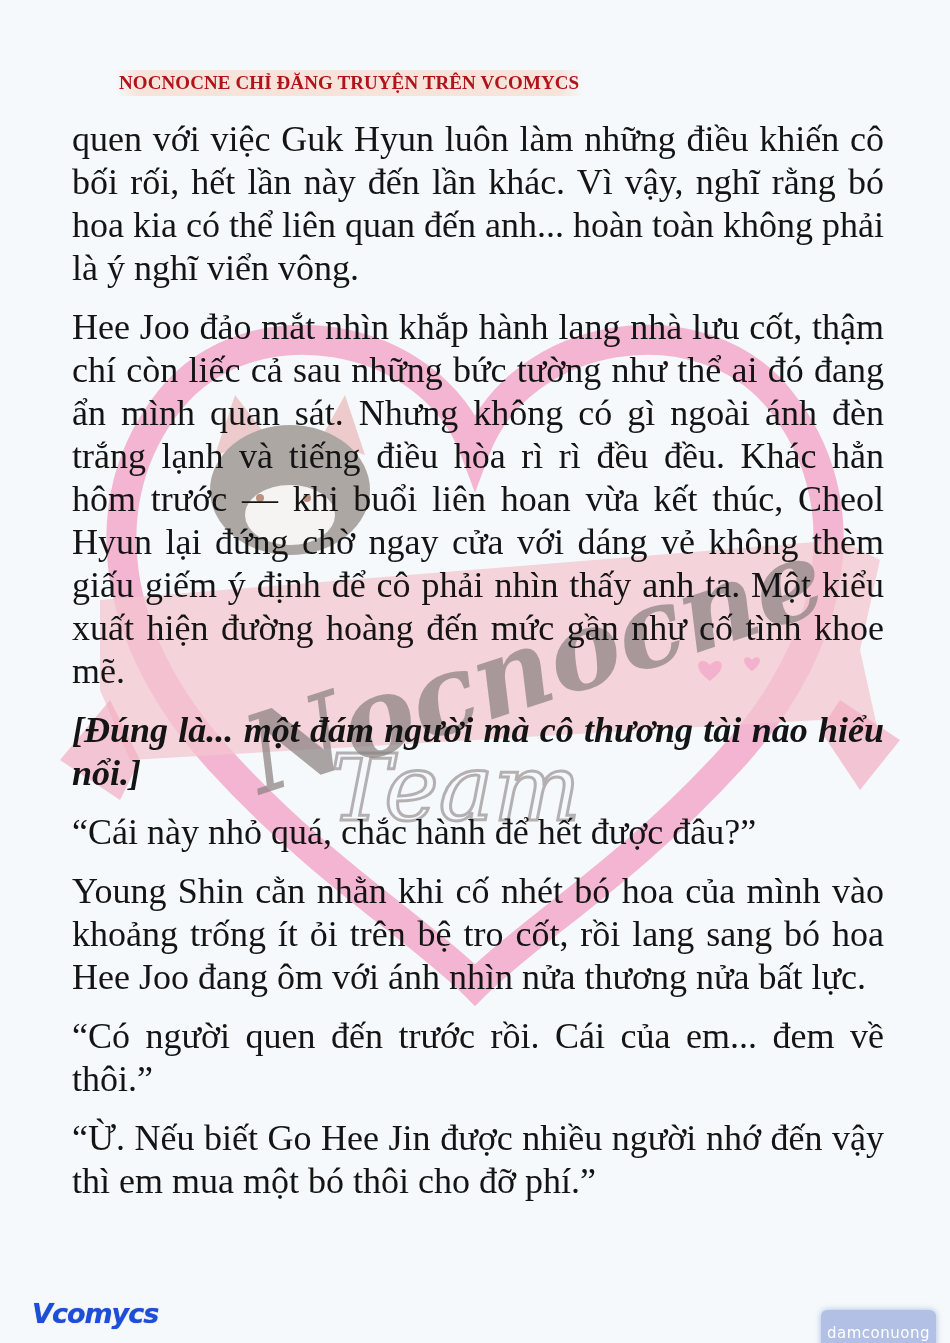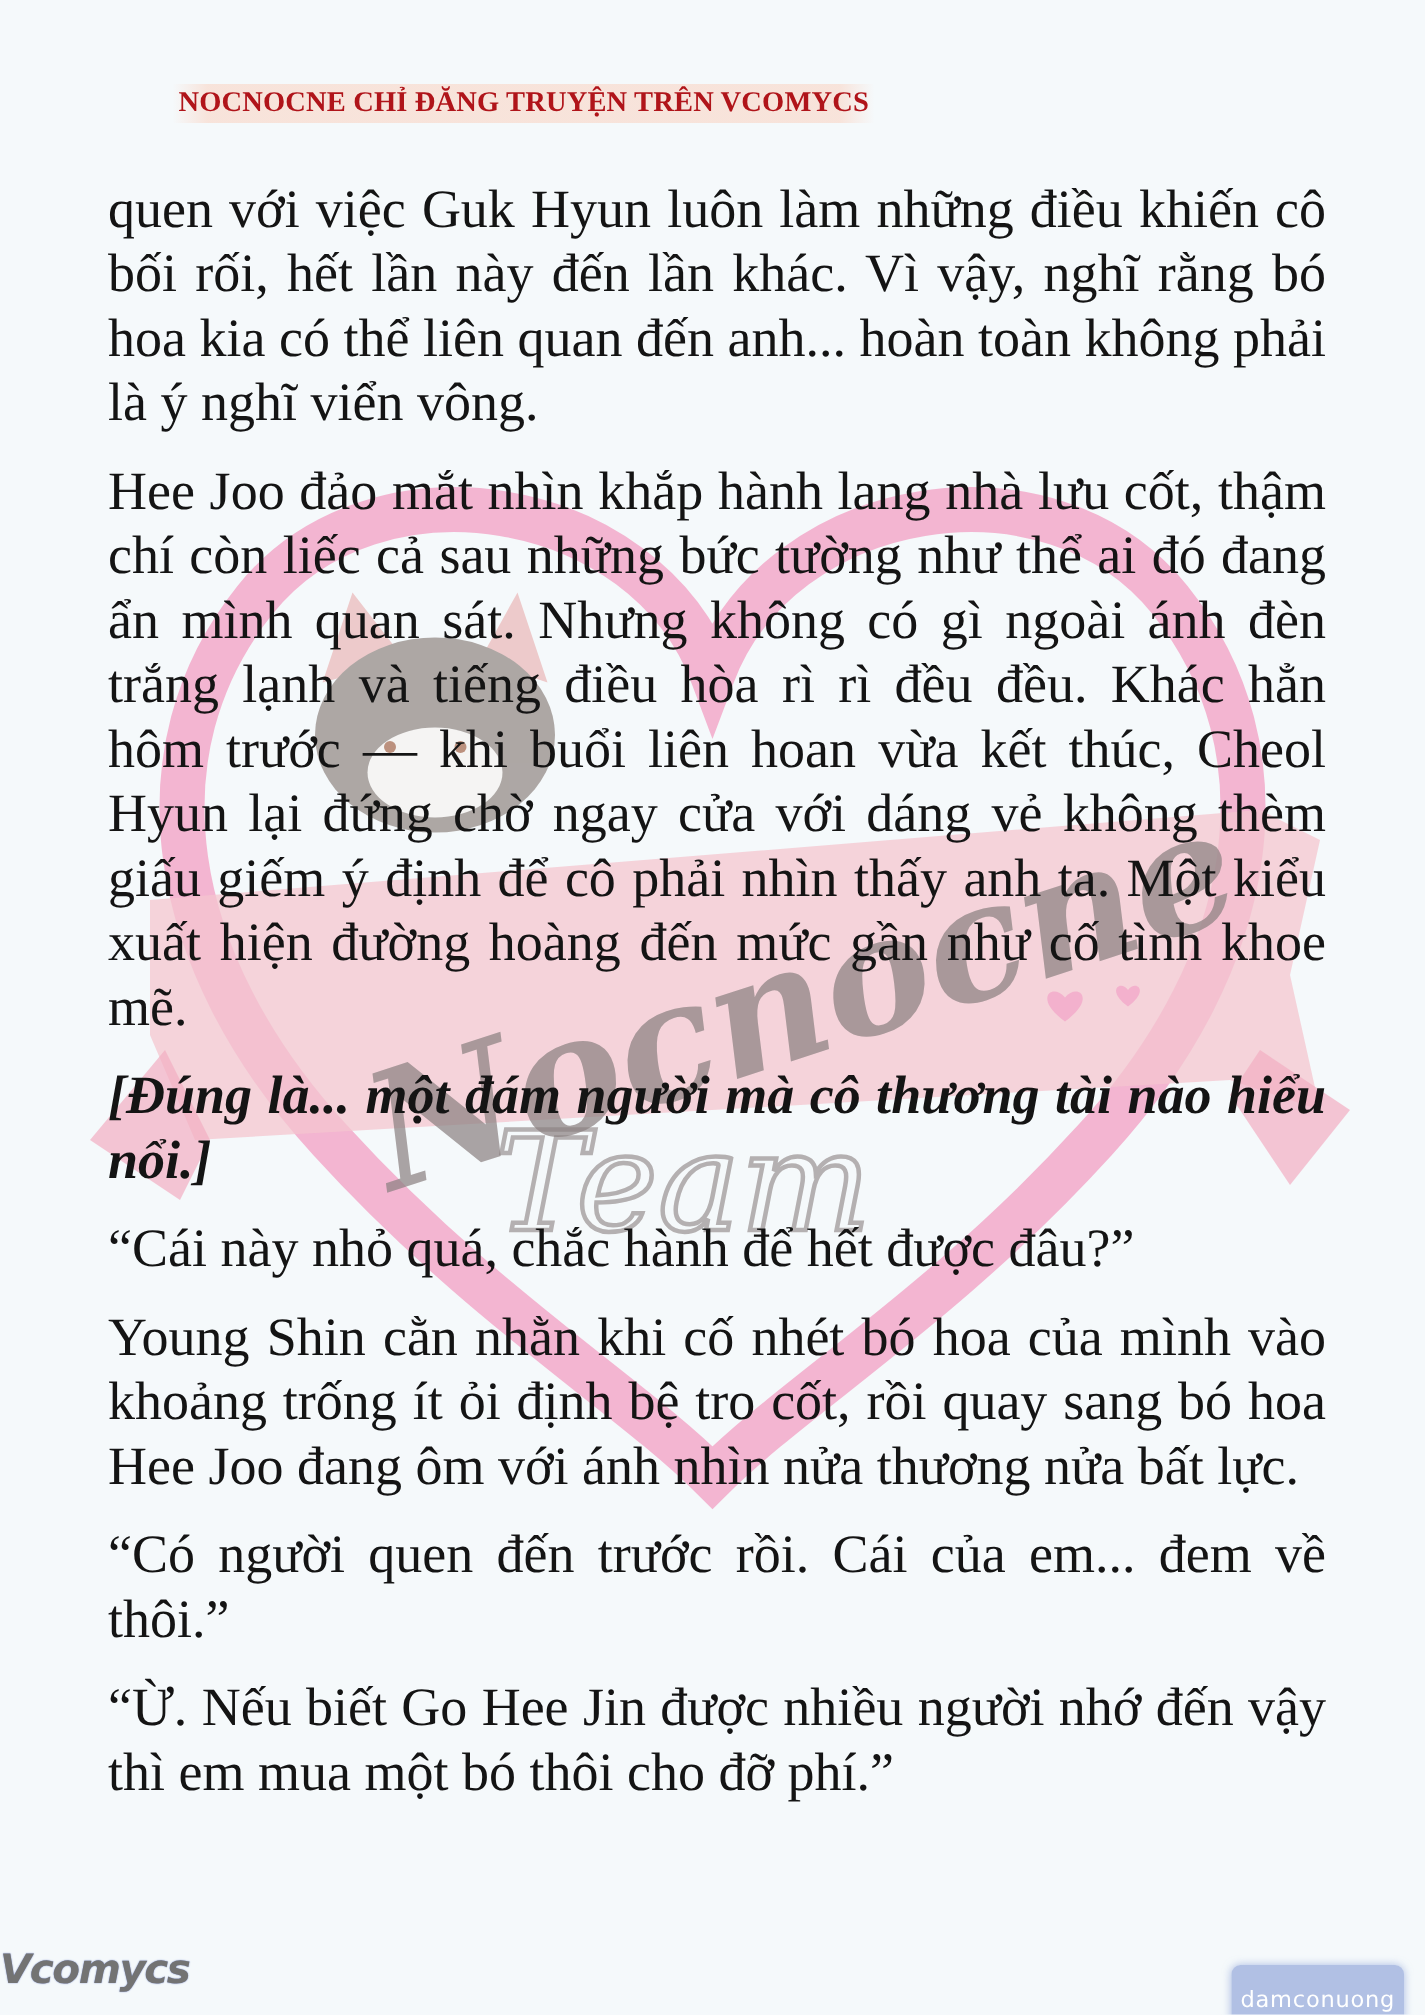--- a/index.html
+++ b/index.html
@@ -11,21 +11,21 @@
       height: 1343px;
       background: #f5f9fb;
       position: relative;
       overflow: hidden;
       font-family: "Liberation Serif", "DejaVu Serif", serif;
       color: #141414;
     }
     .header-banner {
       position: absolute;
       left: 115px;
-      top: 56px;
+      top: 70px;
       font-family: "Liberation Serif", serif;
       font-weight: bold;
       font-size: 19px;
       color: #b0141a;
       letter-spacing: 0.1px;
       background: linear-gradient(to right, rgba(248,225,215,0.0), rgba(248,225,215,0.9) 5%, rgba(248,225,215,0.9) 95%, rgba(248,225,215,0));
       padding: 2px 4px;
     }
     
     .watermark {
@@ -49,27 +49,27 @@
       margin: 0 0 16px 0;
       text-align: justify;
       text-align-last: left;
     }
     .content p.italic {
       font-style: italic;
       font-weight: bold;
     }
     .footer-logo {
       position: absolute;
-      left: 0;
+      left: 32px;
       top: 1298px;
       font-family: "DejaVu Sans", sans-serif;
       font-style: italic;
       font-weight: bold;
       font-size: 27px;
-      color: #737373;
+      color: #1d4ed8;
       letter-spacing: -1px;
       text-shadow: 0 0 1px #6e82c8;
     }
     .footer-credit {
       position: absolute;
       right: 14px;
       top: 1310px;
       font-family: "DejaVu Sans", sans-serif;
       font-size: 15px;
       color: #ffffff;
@@ -107,19 +107,19 @@
   <path d="M752 660 c -5 -7, -15 0, 0 11 c 15 -11, 5 -18, 0 -11 z" fill="#f2a9c9" opacity="0.8"></path>
 </svg>
 
 <div class="header-banner">NOCNOCNE CHỈ ĐĂNG TRUYỆN TRÊN VCOMYCS</div>
 
 <div class="content">
   <p>quen với việc Guk Hyun luôn làm những điều khiến cô bối rối, hết lần này đến lần khác. Vì vậy, nghĩ rằng bó hoa kia có thể liên quan đến anh... hoàn toàn không phải là ý nghĩ viển vông.</p>
   <p>Hee Joo đảo mắt nhìn khắp hành lang nhà lưu cốt, thậm chí còn liếc cả sau những bức tường như thể ai đó đang ẩn mình quan sát. Nhưng không có gì ngoài ánh đèn trắng lạnh và tiếng điều hòa rì rì đều đều. Khác hẳn hôm trước — khi buổi liên hoan vừa kết thúc, Cheol Hyun lại đứng chờ ngay cửa với dáng vẻ không thèm giấu giếm ý định để cô phải nhìn thấy anh ta. Một kiểu xuất hiện đường hoàng đến mức gần như cố tình khoe mẽ.</p>
   <p class="italic">[Đúng là... một đám người mà cô thương tài nào hiểu nổi.]</p>
   <p>“Cái này nhỏ quá, chắc hành để hết được đâu?”</p>
-  <p>Young Shin cằn nhằn khi cố nhét bó hoa của mình vào khoảng trống ít ỏi định bệ tro cốt, rồi quay sang bó hoa Hee Joo đang ôm với ánh nhìn nửa thương nửa bất lực.</p>
+  <p>Young Shin cằn nhằn khi cố nhét bó hoa của mình vào khoảng trống ít ỏi trên bệ tro cốt, rồi lang sang bó hoa Hee Joo đang ôm với ánh nhìn nửa thương nửa bất lực.</p>
   <p>“Có người quen đến trước rồi. Cái của em... đem về thôi.”</p>
   <p>“Ừ. Nếu biết Go Hee Jin được nhiều người nhớ đến vậy thì em mua một bó thôi cho đỡ phí.”</p>
 </div>
 
 <div class="footer-logo">Vcomycs</div>
 <div class="footer-credit">damconuong</div>
 
 </body></html>

